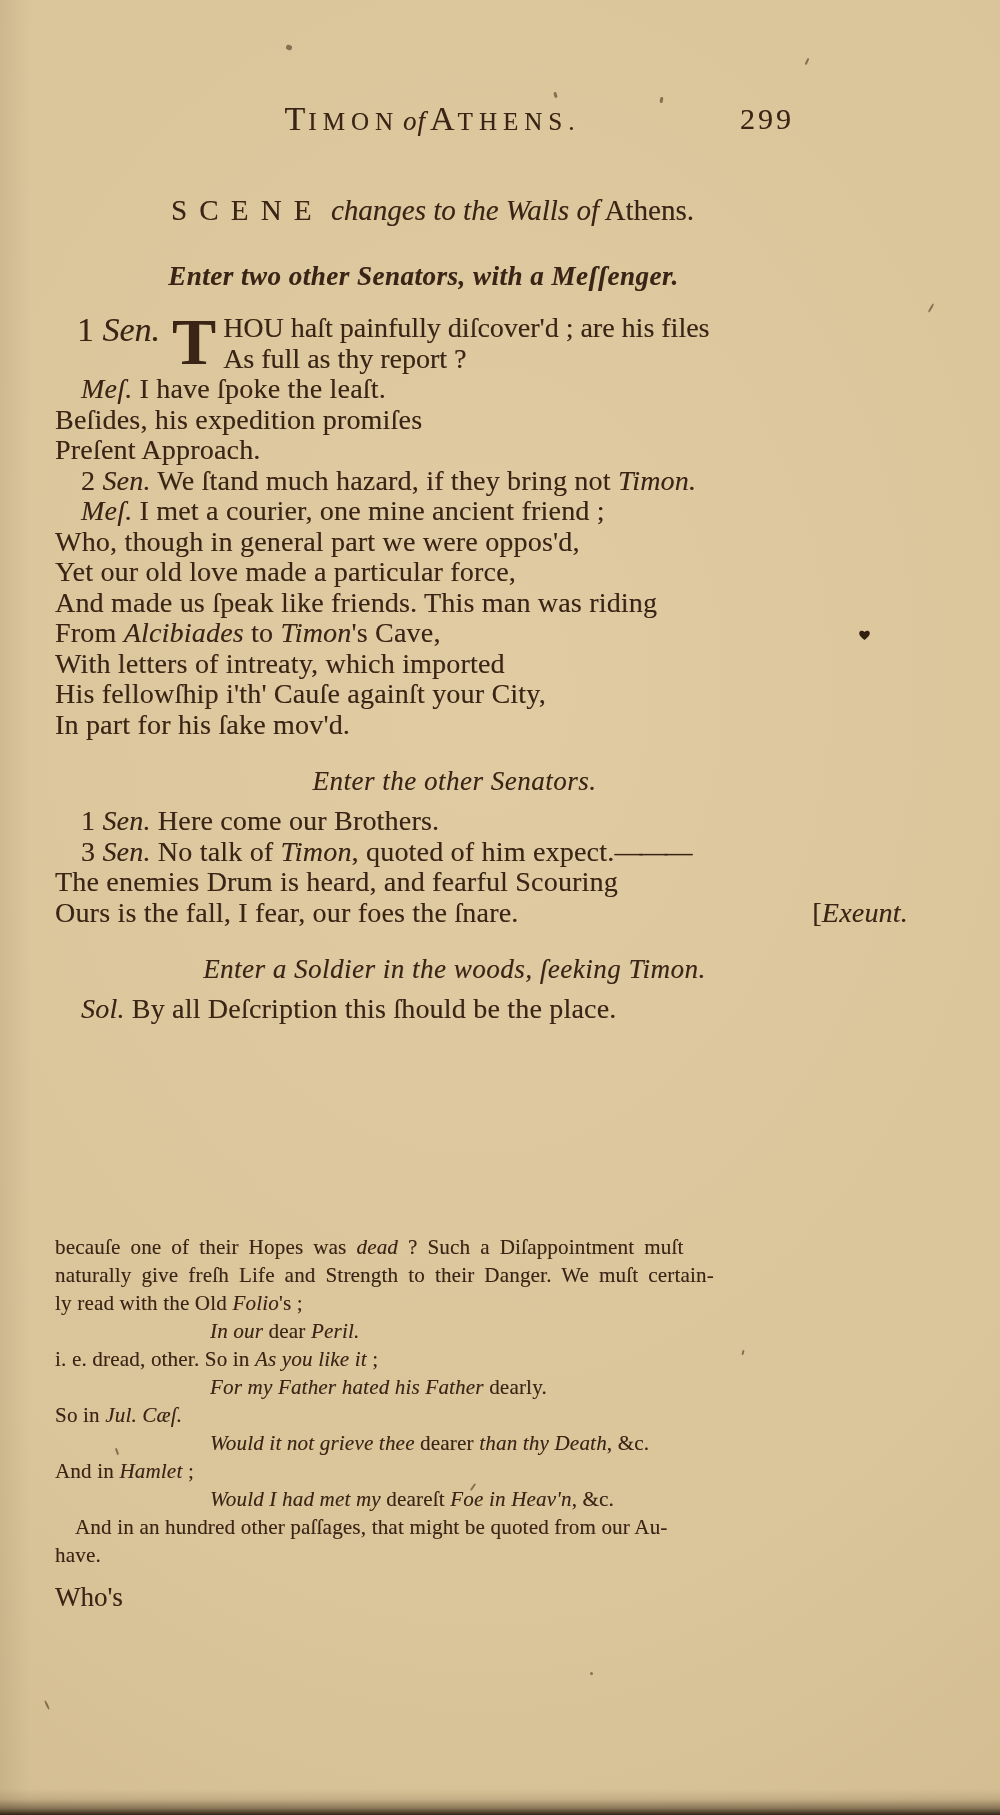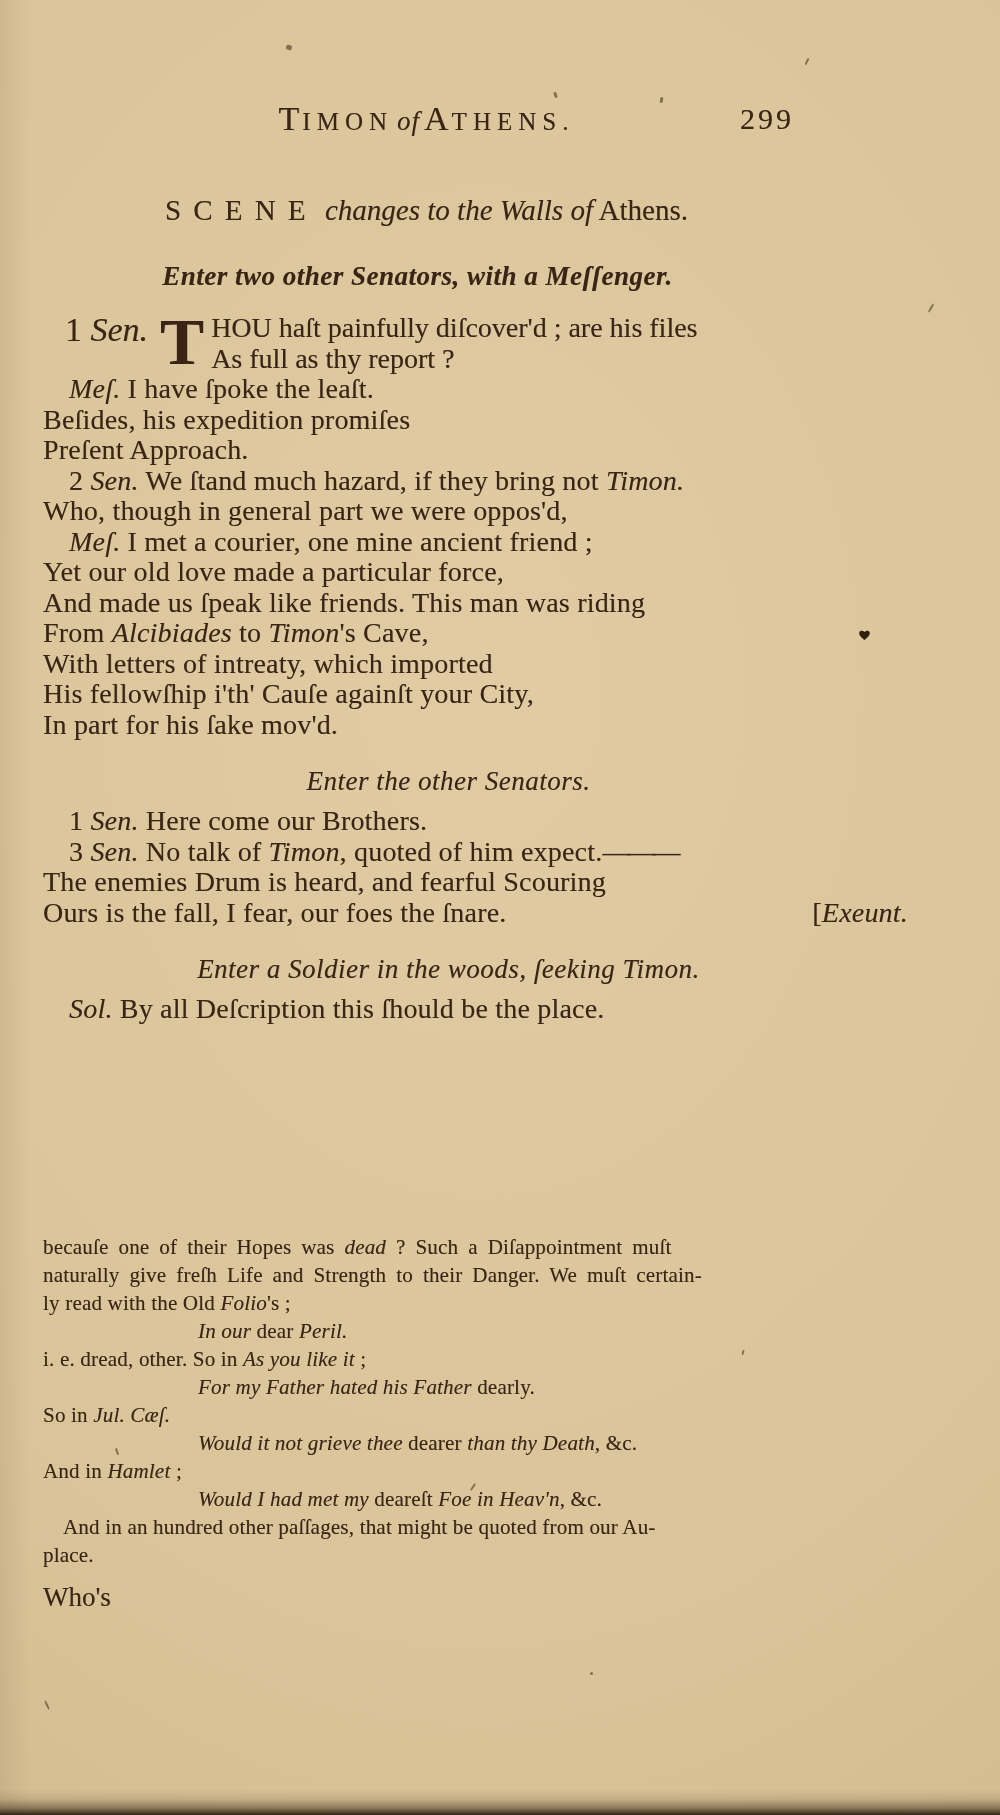--- a/index.html
+++ b/index.html
@@ -8,21 +8,21 @@
     width:1000px;height:1815px;
     margin:0 auto;
     overflow:hidden;
     background:
       linear-gradient(to top, rgba(30,20,8,0.9) 0px, rgba(48,34,16,0.45) 7px, rgba(70,52,28,0.12) 16px, rgba(0,0,0,0) 26px),
       linear-gradient(to right, rgba(90,70,40,0.10) 0px, rgba(0,0,0,0) 30px),
       radial-gradient(130% 95% at 48% 38%, #e0cba3 0%, #dac499 55%, #d0ba8e 85%, #c6ae82 100%);
     font-family:"Liberation Serif","DejaVu Serif",serif;
     color:#3a2415;
   }
-  .content{position:absolute;left:43px;right:58px;top:100px;}
+  .content{position:absolute;left:55px;right:58px;top:100px;}
   .ink{color:#3a2415;text-shadow:0.3px 0.4px 0 rgba(58,35,21,0.35);}
 
   
   .hdr{position:relative;height:46px;text-align:center;padding-right:132px;}
   .hdr .cap{font-size:34px;letter-spacing:3px;}
   .hdr .sc{font-size:25px;letter-spacing:6px;}
   .hdr .it{font-style:italic;font-size:27px;letter-spacing:1px;padding:0 4px;}
   .pageno{position:absolute;right:148px;top:2px;font-size:30px;letter-spacing:3px;}
 
   
@@ -83,22 +83,22 @@
       <span class="dropcap">T</span>
       <span class="l">HOU haſt painfully diſcover'd ;  are his files</span><br>
       <span class="l">As full as thy report ?</span>
     </div>
 
     <div id="main-slot">
         <div class="line ind1"><span class="it">Meſ.</span><span> I have ſpoke the leaſt.</span></div>
         <div class="line ind0"><span>Beſides,  his expedition promiſes</span></div>
         <div class="line ind0"><span>Preſent Approach.</span></div>
         <div class="line ind1"><span>2 </span><span class="it">Sen.</span><span>  We ſtand much hazard,  if they bring not </span><span class="it">Timon.</span></div>
+        <div class="line ind1"><span class="it">Meſ.</span><span> I met a courier,  one mine ancient friend ;</span></div>
         <div class="line ind0"><span>Who,  though in general part we were oppos'd,</span></div>
-        <div class="line ind1"><span class="it">Meſ.</span><span> I met a courier,  one mine ancient friend ;</span></div>
         <div class="line ind0"><span>Yet our old love made a particular force,</span></div>
         <div class="line ind0"><span>And made us ſpeak like friends.   This man was riding</span></div>
         <div class="line ind0"><span>From </span><span class="it">Alcibiades</span><span> to </span><span class="it">Timon</span><span>'s Cave,</span></div>
         <div class="line ind0"><span>With letters of intreaty,  which imported</span></div>
         <div class="line ind0"><span>His fellowſhip i'th' Cauſe againſt your City,</span></div>
         <div class="line ind0"><span>In part for his ſake mov'd.</span></div>
         <div class="stage"><span class="it">Enter the other Senators.</span></div>
         <div class="line ind1"><span>1 </span><span class="it">Sen.</span><span>  Here come our Brothers.</span></div>
         <div class="line ind1"><span>3 </span><span class="it">Sen.</span><span>  No talk of </span><span class="it">Timon</span><span>, quoted of him expect.</span><span class="dash">———</span></div>
         <div class="line ind0"><span>The enemies Drum is heard,  and fearful Scouring</span></div>
@@ -112,21 +112,21 @@
         <div class="line ind0 wide"><span>naturally give freſh Life and Strength to their Danger.   We muſt certain-</span></div>
         <div class="line ind0"><span>ly read with the Old </span><span class="it">Folio</span><span>'s ;</span></div>
         <div class="line ind2"><span class="it">In our</span><span> dear </span><span class="it">Peril.</span></div>
         <div class="line ind0"><span>i. e.  dread,  other.    So in </span><span class="it">As you like it</span><span> ;</span></div>
         <div class="line ind2"><span class="it">For my Father hated his Father</span><span> dearly.</span></div>
         <div class="line ind0"><span>So in </span><span class="it">Jul. Cæſ.</span></div>
         <div class="line ind2"><span class="it">Would it not grieve thee</span><span> dearer </span><span class="it">than thy Death</span><span>, &amp;c.</span></div>
         <div class="line ind0"><span>And in </span><span class="it">Hamlet</span><span> ;</span></div>
         <div class="line ind2"><span class="it">Would I had met my</span><span> deareſt </span><span class="it">Foe in Heav'n</span><span>, &amp;c.</span></div>
         <div class="line ind3"><span>And in an hundred other paſſages,  that might be quoted from our Au-</span></div>
-        <div class="line ind0"><span>place.</span></div>
+        <div class="line ind0"><span>have.</span></div>
       </div>
 
     <div class="catchword">Who's</div>
 
   </div>
 
   <div class="blot" style="left:858px;top:629px;">
     <svg width="13" height="12" viewBox="0 0 13 12">
         <path d="M6.5 11 C2 7.5 0.5 5 1.5 3 C2.4 1.3 4.8 1.2 6.5 3 C8.2 1.2 10.6 1.3 11.5 3 C12.5 5 11 7.5 6.5 11 Z" fill="#31200f"></path>
       </svg>

